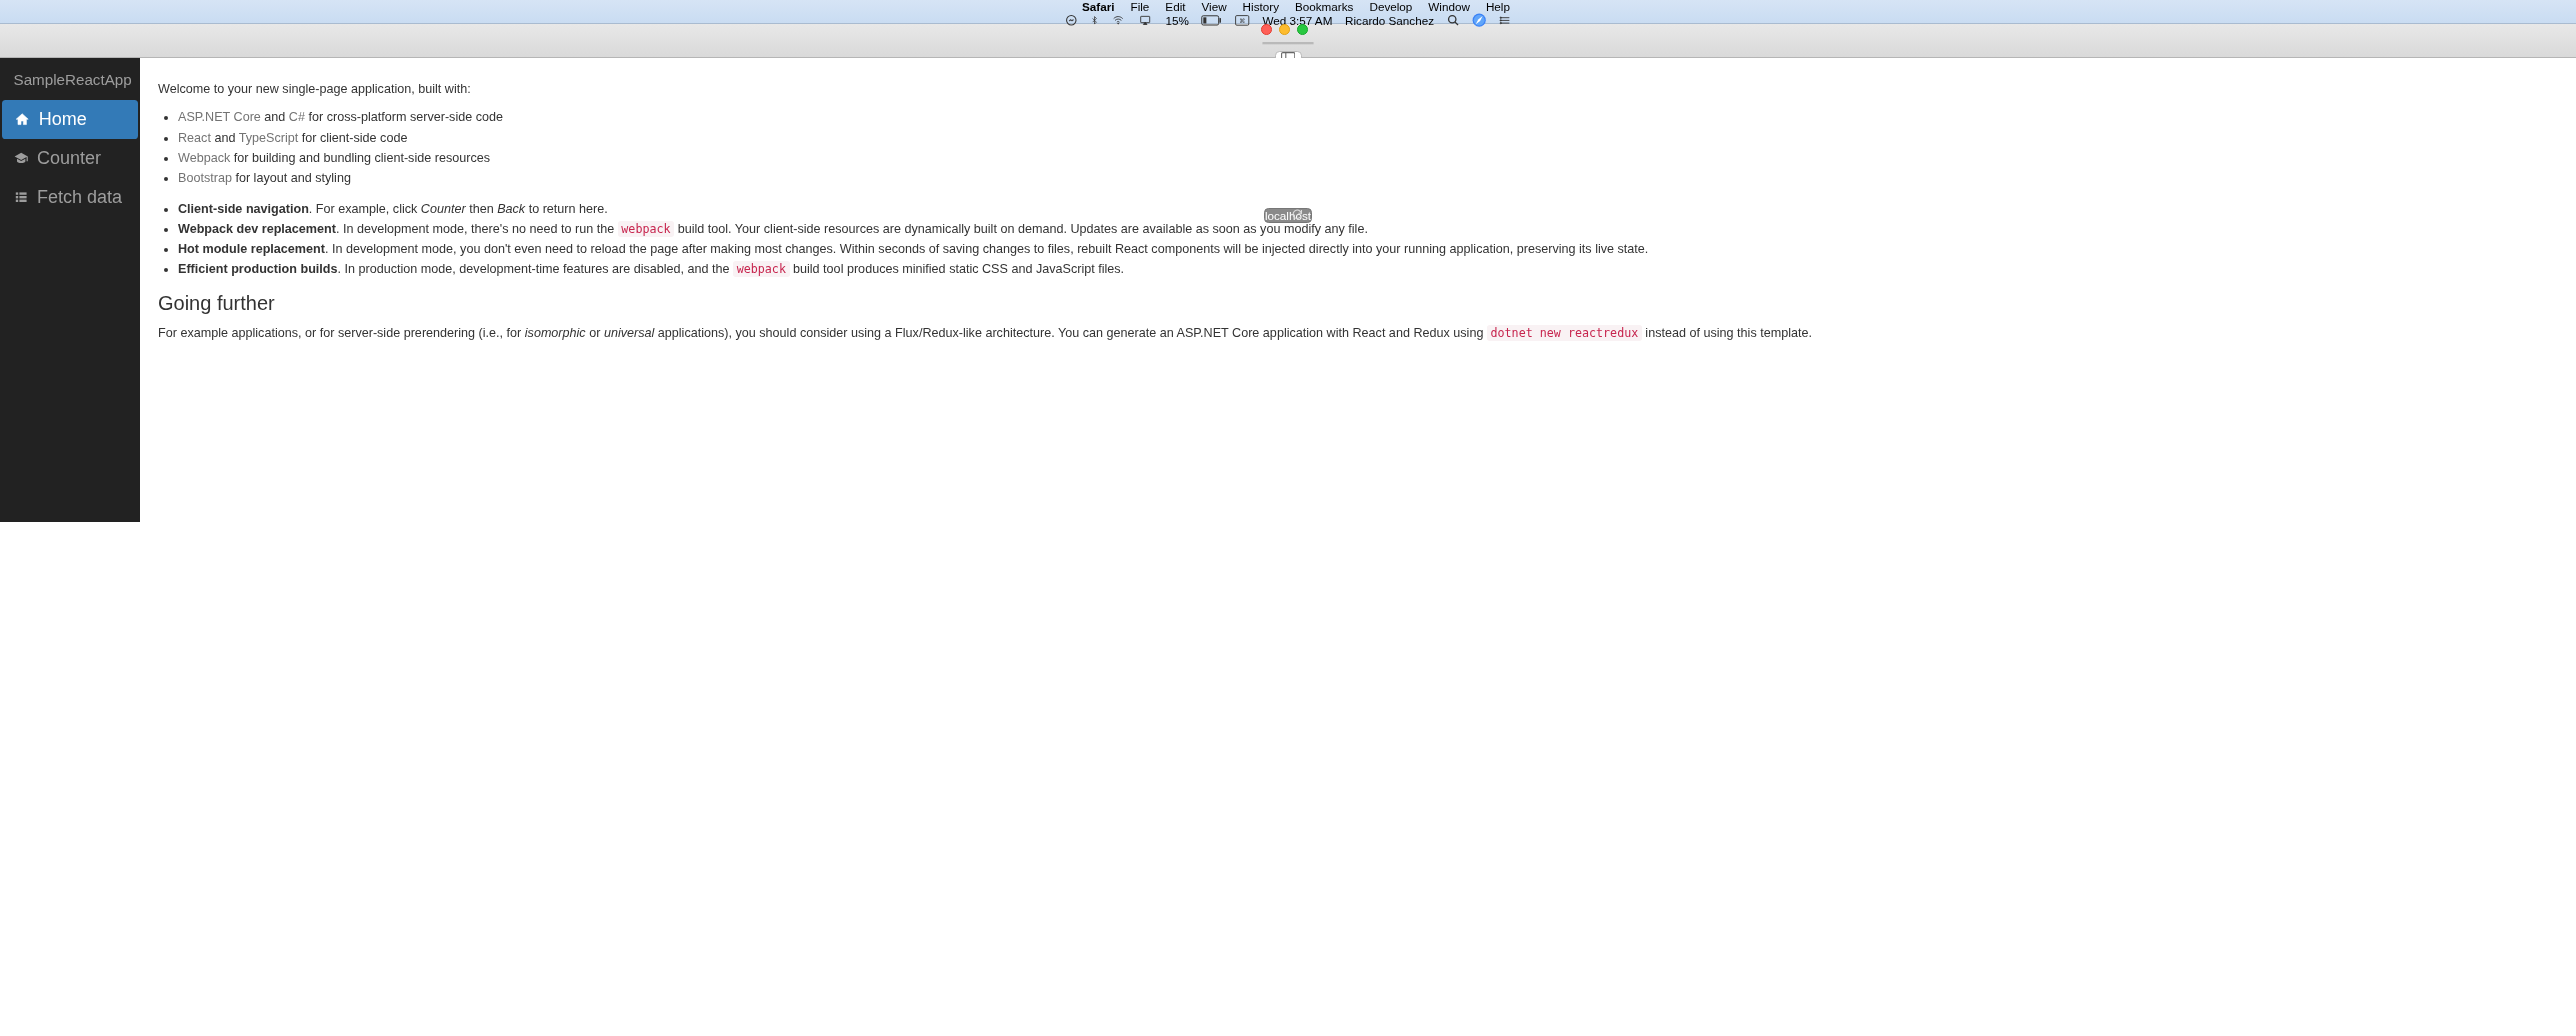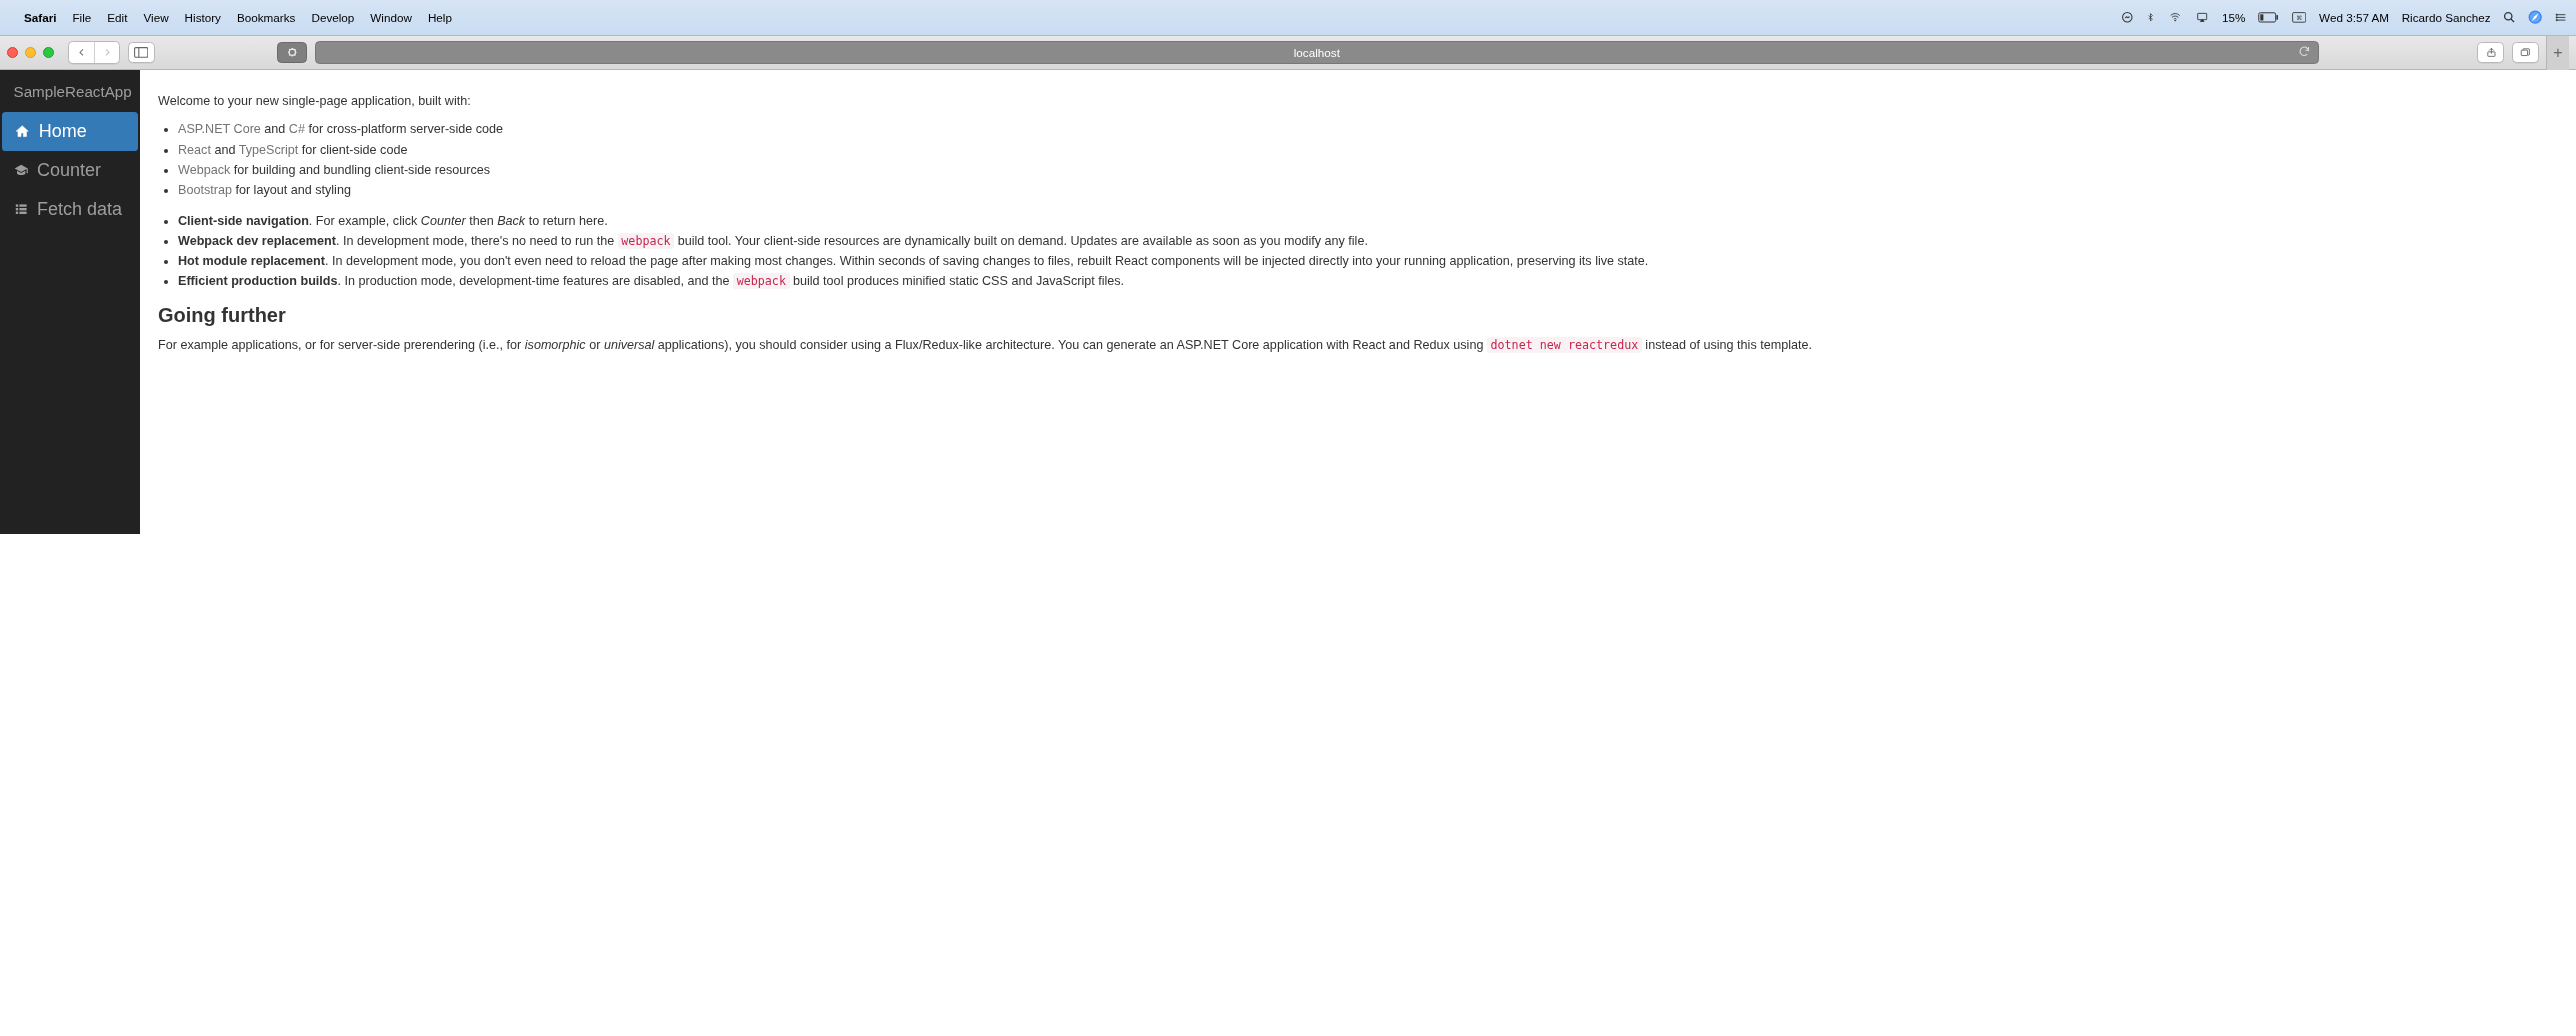--- a/index.html
+++ b/index.html
@@ -1,36 +1,36 @@
 <!DOCTYPE html>
 <html style="font-size:14.4px"><head>
   <meta charset="utf-8">
   <style>
     * { margin: 0; padding: 0; box-sizing: border-box; }
     body { font-family: -apple-system, BlinkMacSystemFont, "Helvetica Neue", Arial, sans-serif; overflow: hidden; }
 
     
     .menubar {
-      height: 36px;
+      height: 24px;
       background: linear-gradient(#d6e4f5, #c9dcf2);
       display: flex; align-items: center; justify-content: space-between;
-      font-size: 11.7px; padding: 0 8px; border-bottom: 0.9px solid #a9bbd0;
+      font-size: 11.7px; padding: 0 17px; border-bottom: 0.9px solid #a9bbd0; flex-direction: column;
     }
     .menubar-left, .menubar-right { display: flex; align-items: center; gap: 16px; }
     .menubar-left .app-name { font-weight: 600; }
     .menubar-right { gap: 12.6px; }
     .menubar-right svg { display: block; }
     .menubar .apple { font-size: 13.5px; }
 
     
     .toolbar {
       height: 34px;
       background: linear-gradient(#e8e8e8, #d9d9d9);
       border-bottom: 0.9px solid #b5b5b5;
-      display: flex; align-items: center; padding: 0 7.2px; gap: 7.2px;
+      display: flex; align-items: center; padding: 0 7.2px; gap: 7.2px; flex-direction: column;
     }
     .traffic { display: flex; gap: 7.2px; margin-right: 7.2px; }
     .traffic span { width: 10.8px; height: 10.8px; border-radius: 50%; display: block; }
     .tl-close { background: #ff5f57; border: 0.9px solid #e33e32; }
     .tl-min   { background: #febc2e; border: 0.9px solid #e1a116; }
     .tl-max   { background: #28c840; border: 0.9px solid #17a82d; }
 
     .btn-group { display: flex; background: #fff; border: 0.9px solid #b9b9b9; border-radius: 4.5px; overflow: hidden; box-shadow: 0 0.9px 0 rgba(0,0,0,.05);}
     .btn-group .btn { width: 25px; height: 21.5px; display: flex; align-items: center; justify-content: center; color: #777; }
     .btn-group .btn + .btn { border-left: 0.9px solid #d0d0d0; }
@@ -59,21 +59,21 @@
     .sidebar li svg { flex-shrink:0;}
     .sidebar li a { color:#9d9d9d; text-decoration:none;}
     .sidebar li.active svg { fill:#fff; stroke:#fff;}
 
     .content { flex:1; background:#fff; padding: 12.6px 18px; overflow:auto; color:#333; }
     .content h1 { font-size: 30.5px; font-weight: 500; margin-bottom:9px;}
     .content p  { font-size: 12.6px; margin: 9px 0; line-height:1.5;}
     .content ul { margin: 7.2px 0 10.8px 20px; font-size:12.6px; line-height:1.6;}
     .content a  { color:#737373; text-decoration:none;}
     .content code { background:#f9f2f4; color:#c7254e; padding:0.9px 3.6px; border-radius:2.7px; font-family: Menlo, Consolas, monospace; font-size:11.7px;}
-    .content h3 { font-size:20px; font-weight:700; margin: 12.6px 0 5.4px;}
+    .content h3 { font-size:20px; font-weight:400; margin: 12.6px 0 5.4px;}
     .content em { font-style: italic;}
     .content strong { font-weight:600;margin-top:17px;}
   </style>
 </head>
 <body>
 
 <div class="menubar">
   <div class="menubar-left">
     <span class="apple"></span>
     <span class="app-name">Safari</span>

